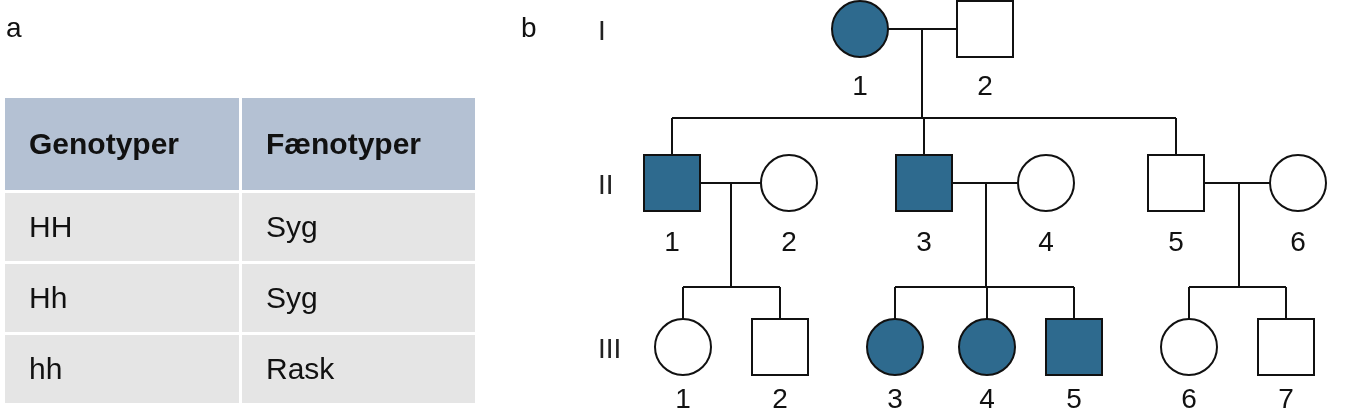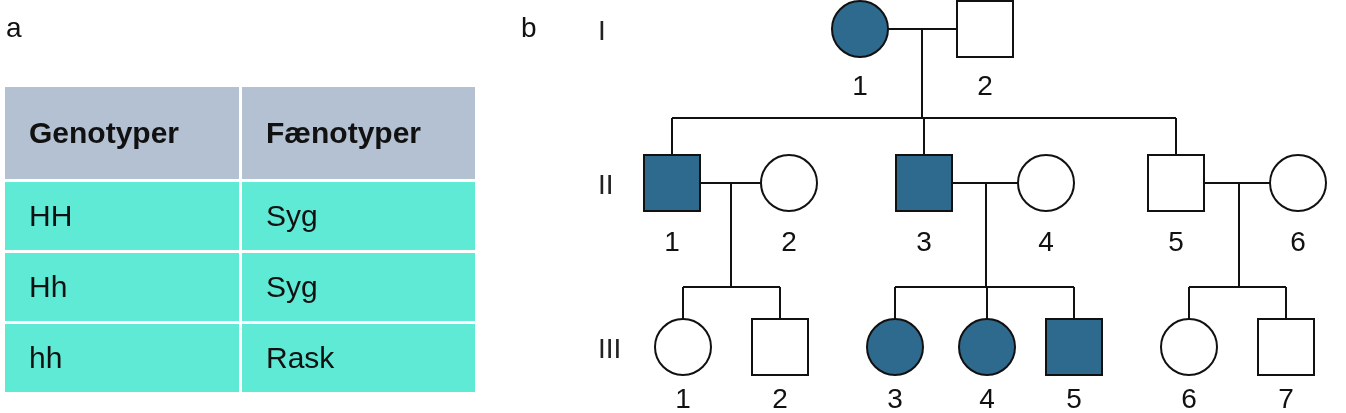--- a/index.html
+++ b/index.html
@@ -1,25 +1,25 @@
 <!DOCTYPE html>
 <html><head>
 <meta charset="utf-8">
 <style>
   html, body { margin: 0; padding: 0; background: #ffffff; }
   body { width: 1346px; height: 413px; position: relative; overflow: hidden;
          font-family: "Liberation Sans", sans-serif; color: #111; }
   .panel-label { position: absolute; font-size: 28px; color: #111; }
   #label-a { left: 6px; top: 12px; }
   #label-b { left: 521px; top: 12px; }
-  table.gt { position: absolute; left: 5px; top: 84px; border-collapse: separate;
+  table.gt { position: absolute; left: 5px; top: 95px; border-collapse: separate;
              border-spacing: 3px; width: 476px; margin-left: -3px; }
   table.gt th, table.gt td { text-align: left; padding: 0 0 0 24px; font-size: 30px; }
   table.gt th { background: #b4c1d3; height: 92px; font-weight: bold; }
-  table.gt td { background: #5eead4; height: 68px; font-weight: normal; }
+  table.gt td { background: #e5e5e5; height: 68px; font-weight: normal; }
   table.gt .c1 { width: 210px; }
   svg#pedigree { position: absolute; left: 0; top: 0; }
   .gen-label { font-family: "Liberation Sans", sans-serif; font-size: 28px; fill: #222; }
   .num-label { font-family: "Liberation Sans", sans-serif; font-size: 28px; fill: #111; text-anchor: middle; }
   .line { stroke: #111; stroke-width: 2; fill: none; }
 </style>
 </head>
 <body>
 
 <div class="panel-label" id="label-a">a</div>

